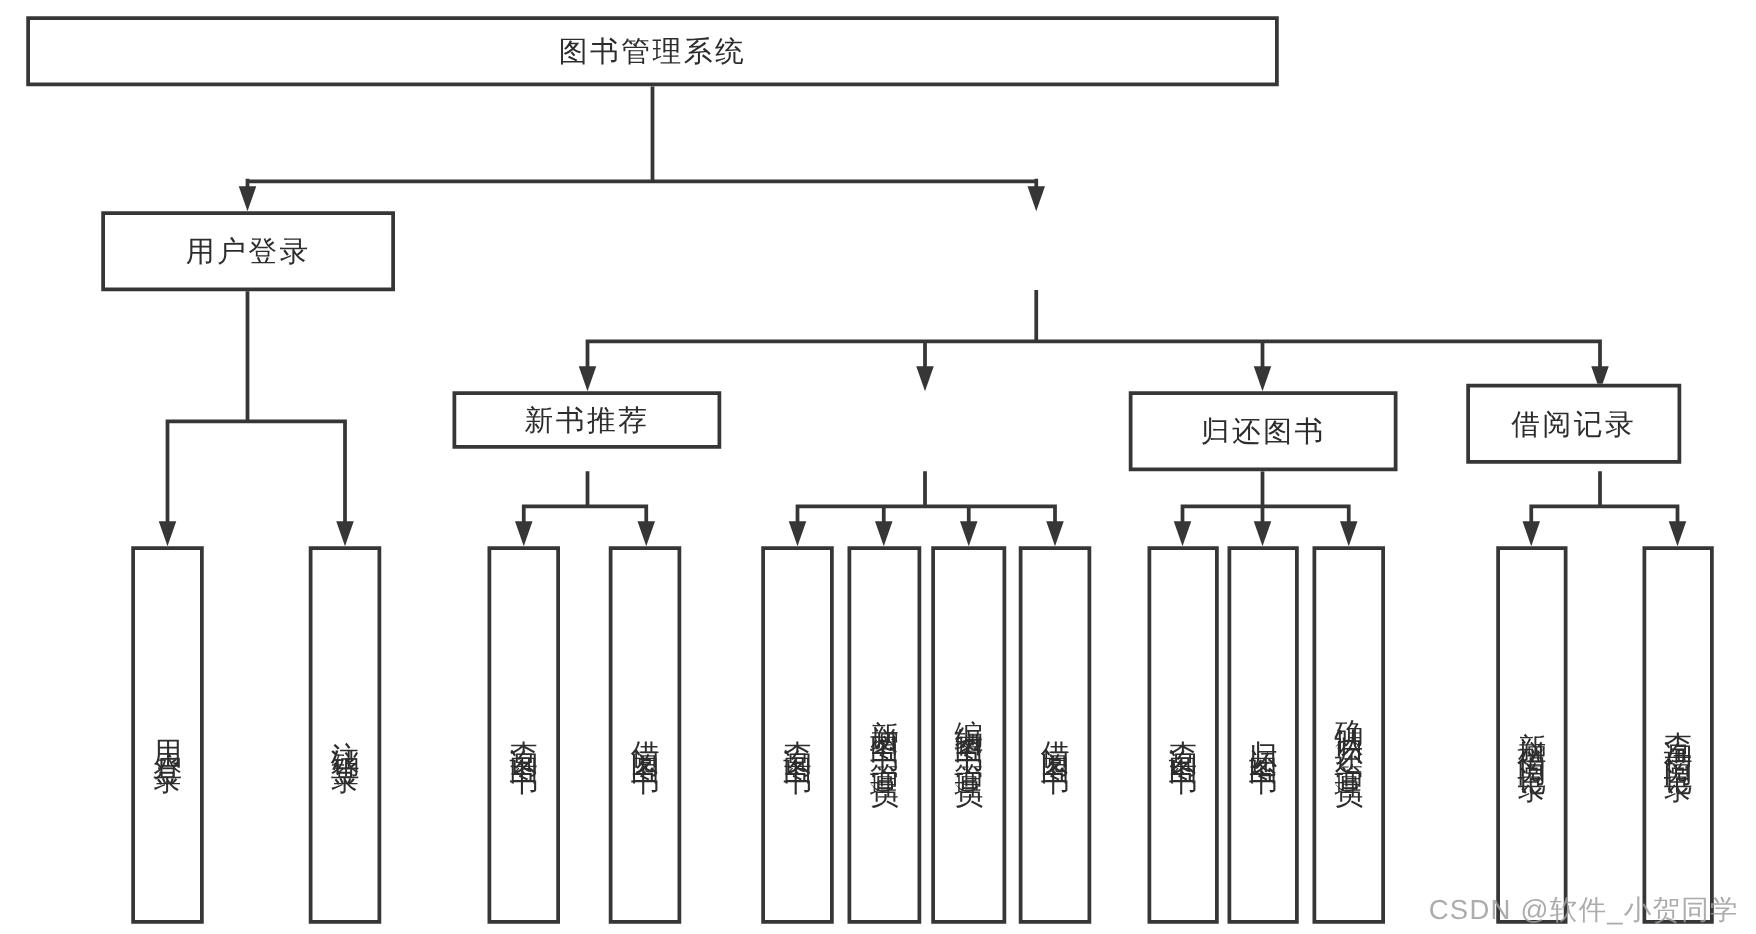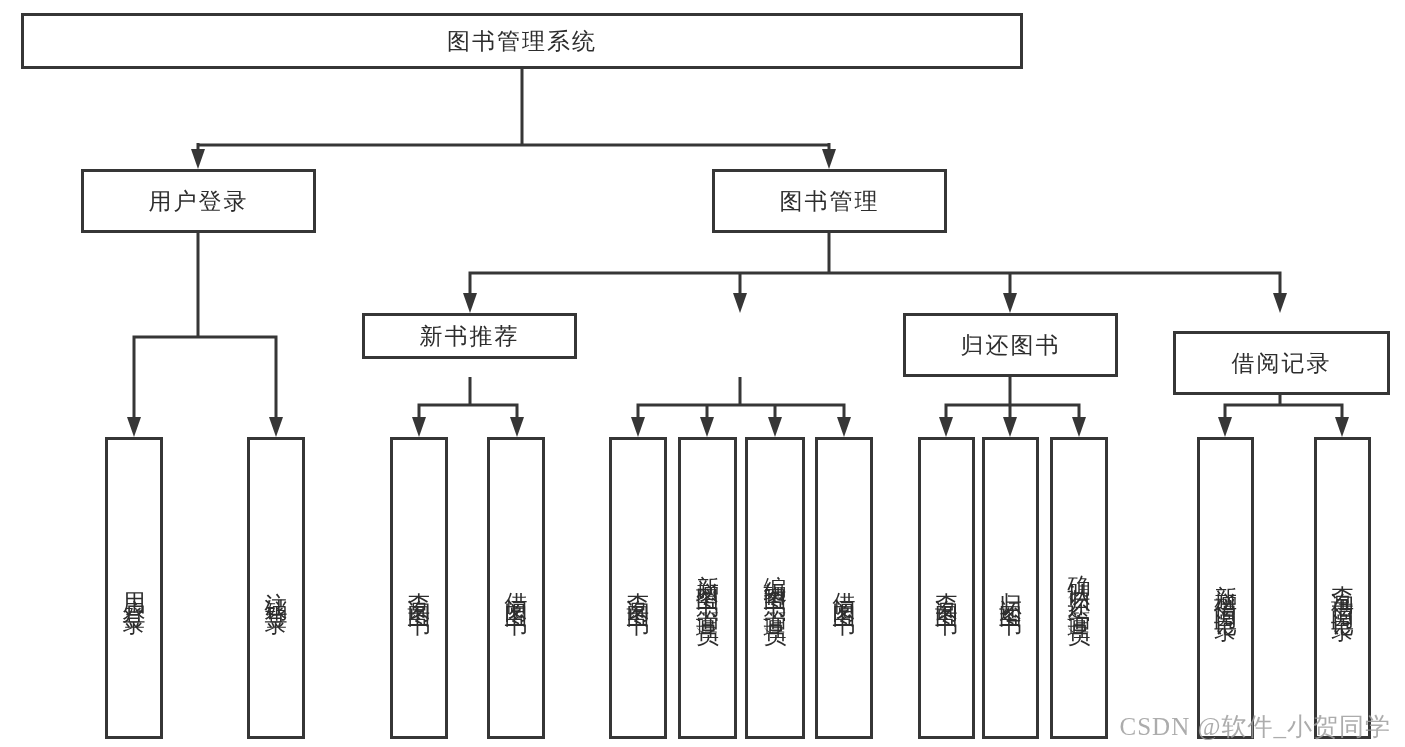--- a/index.html
+++ b/index.html
@@ -1,21 +1,21 @@
 <!DOCTYPE html>
 <html><head>
 <meta charset="utf-8">
 <style>
   html,body{margin:0;padding:0;background:#ffffff;}
   .canvas{
     position:relative;
     width:1405px;height:747px;
     background:#ffffff;
     overflow:hidden;
-    font-family:Liberation Serif, serif;
+    font-family:Liberation Sans, sans-serif;
   }
   .connector-layer{position:absolute;left:0;top:0;width:1405px;height:747px;}
   .node{
     position:absolute;
     box-sizing:border-box;
     border:3px solid #363636;
     background:#ffffff;
     display:flex;
     align-items:center;
     justify-content:center;
@@ -32,21 +32,21 @@
     text-orientation:mixed;
     font-size:23px;
     letter-spacing:7px;
     line-height:1;
     white-space:nowrap;
   }
   .watermark{
     position:absolute;
     right:14px;
     bottom:4px;
-    font-size:25px;
+    font-size:22px;
     color:rgba(158,158,158,0.85);
     letter-spacing:1px;
     z-index:5;
     white-space:nowrap;
     margin-top:38px;
   }
 </style>
 </head>
 <body>
 
@@ -110,31 +110,28 @@
       </g>
   </svg>
 
   <div class="node" style="left:21px;top:13px;width:1002px;height:56px">
     <span class="h-label">图书管理系统</span>
   </div>
 
   <div class="node" style="left:81px;top:169px;width:235px;height:64px">
     <span class="h-label">用户登录</span>
   </div>
-  <div class="node" style="left:712px;top:169px;width:235px;height:64px">
-    <span class="h-label">图书管理</span>
-  </div>
 
   <div class="node" style="left:362px;top:313px;width:215px;height:46px">
     <span class="h-label">新书推荐</span>
   </div>
   <div class="node" style="left:903px;top:313px;width:215px;height:64px">
     <span class="h-label">归还图书</span>
   </div>
-  <div class="node" style="left:1173px;top:331px;width:217px;height:64px">
+  <div class="node" style="left:1173px;top:307px;width:172px;height:64px">
     <span class="h-label">借阅记录</span>
   </div>
 
   <div class="node" style="left:105px;top:437px;width:58px;height:302px">
     <span class="v-label">用户登录</span>
   </div>
   <div class="node" style="left:247px;top:437px;width:58px;height:302px">
     <span class="v-label">注销登录</span>
   </div>
 

